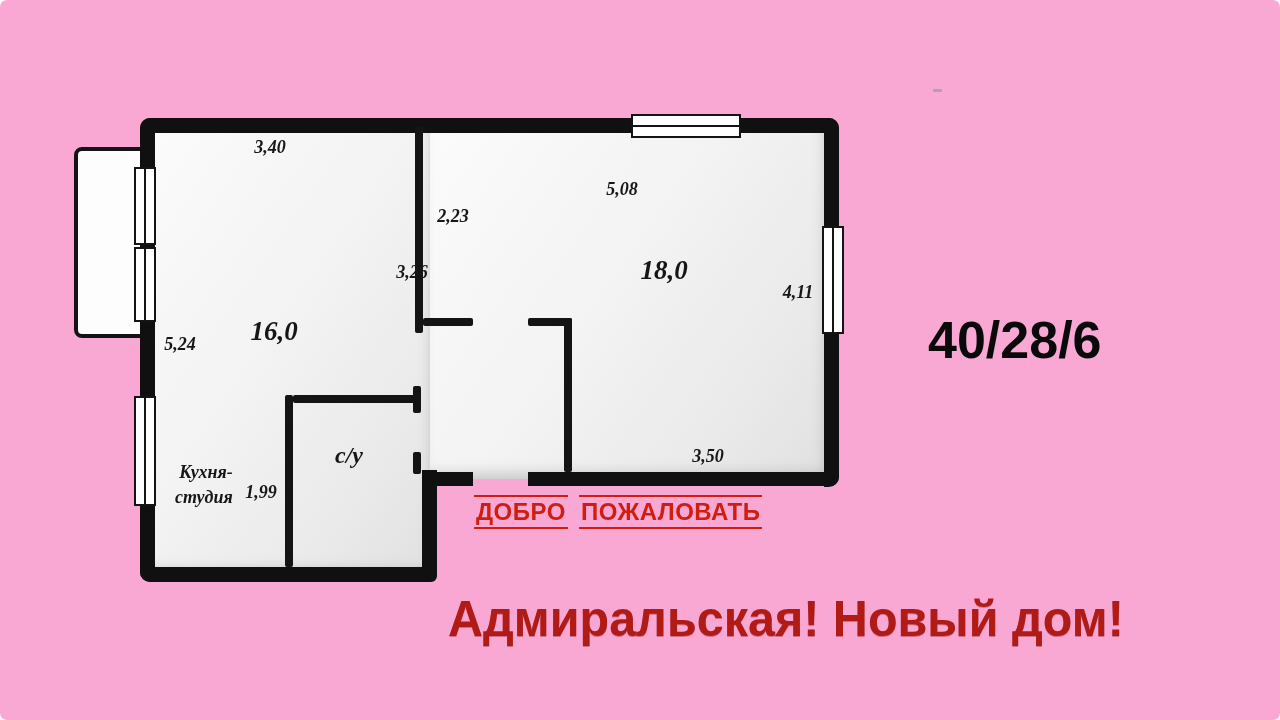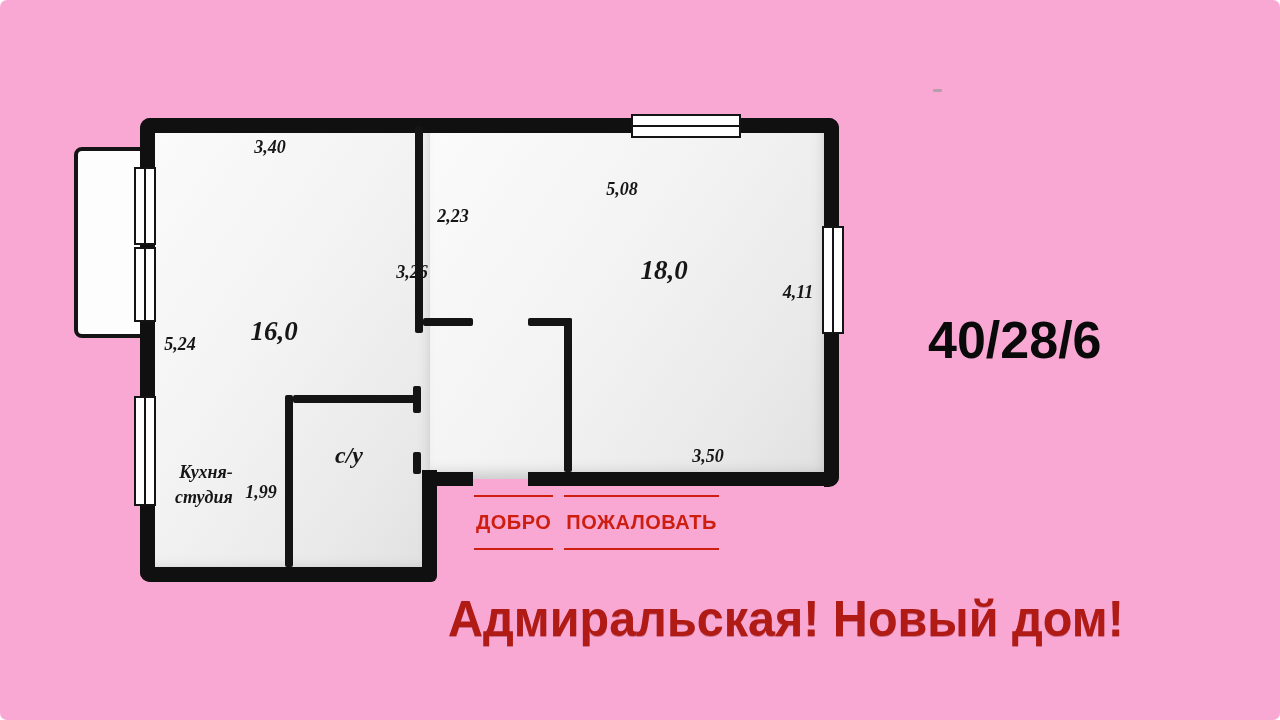--- a/index.html
+++ b/index.html
@@ -77,23 +77,23 @@
   #label-kitchen{
     position:absolute;left:175px;top:460px;
     font-style:italic;font-weight:700;font-size:18px;line-height:25px;color:#161616;text-align:right;
   }
   
   #welcome{
     position:absolute;left:474px;top:495px;display:flex;gap:11px;
     font-family:"Liberation Sans", sans-serif;
   }
   .welcome-word{
-    color:#ce1e0f;font-weight:700;font-size:20px;letter-spacing:0.5px;
+    color:#ce1e0f;font-weight:700;font-size:24px;letter-spacing:0.5px;
     border-top:2.5px solid #ce1e0f;border-bottom:2.5px solid #ce1e0f;
-    padding:14px 2px;
+    padding:1px 2px;
   }
   
   #spec{
     position:absolute;left:928px;top:310px;width:260px;
     font-family:"Liberation Sans", sans-serif;font-weight:700;font-size:52px;color:#0a0a0a;
   }
   #dash-artifact{
     position:absolute;left:933px;top:89px;width:9px;height:3px;background:#9a9a9a;
     opacity:0.7;border-radius:1px;
   }

